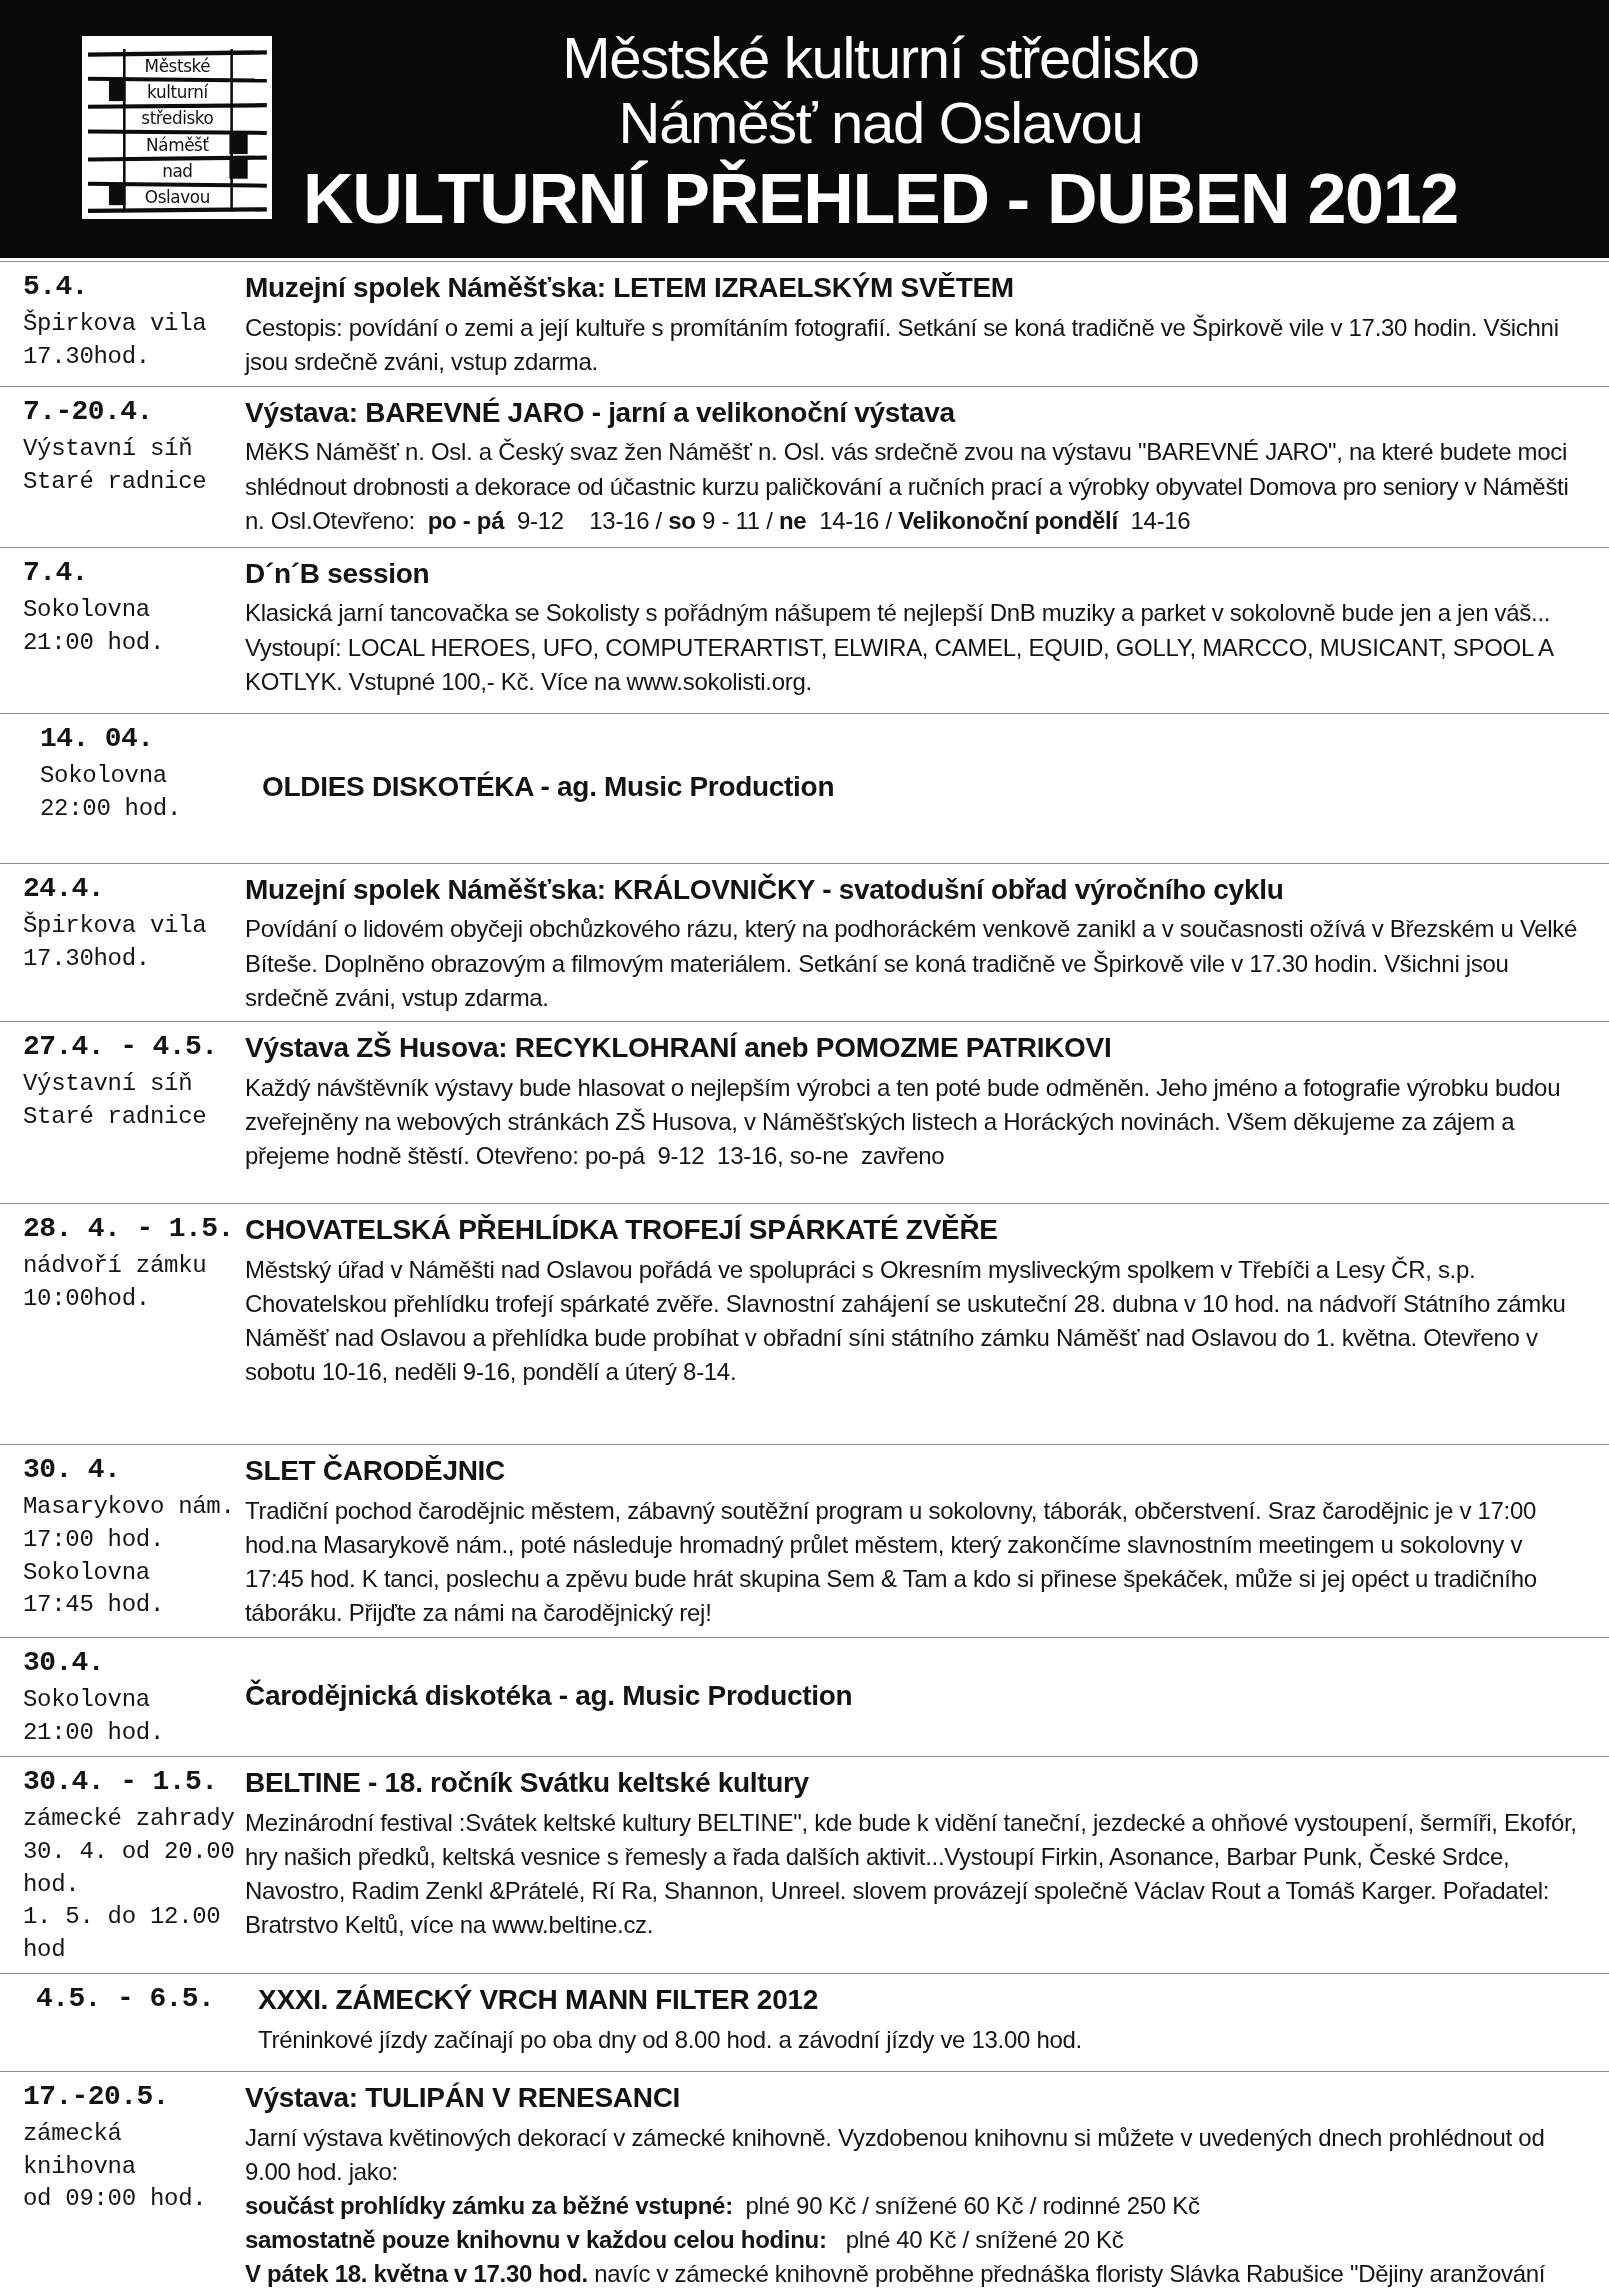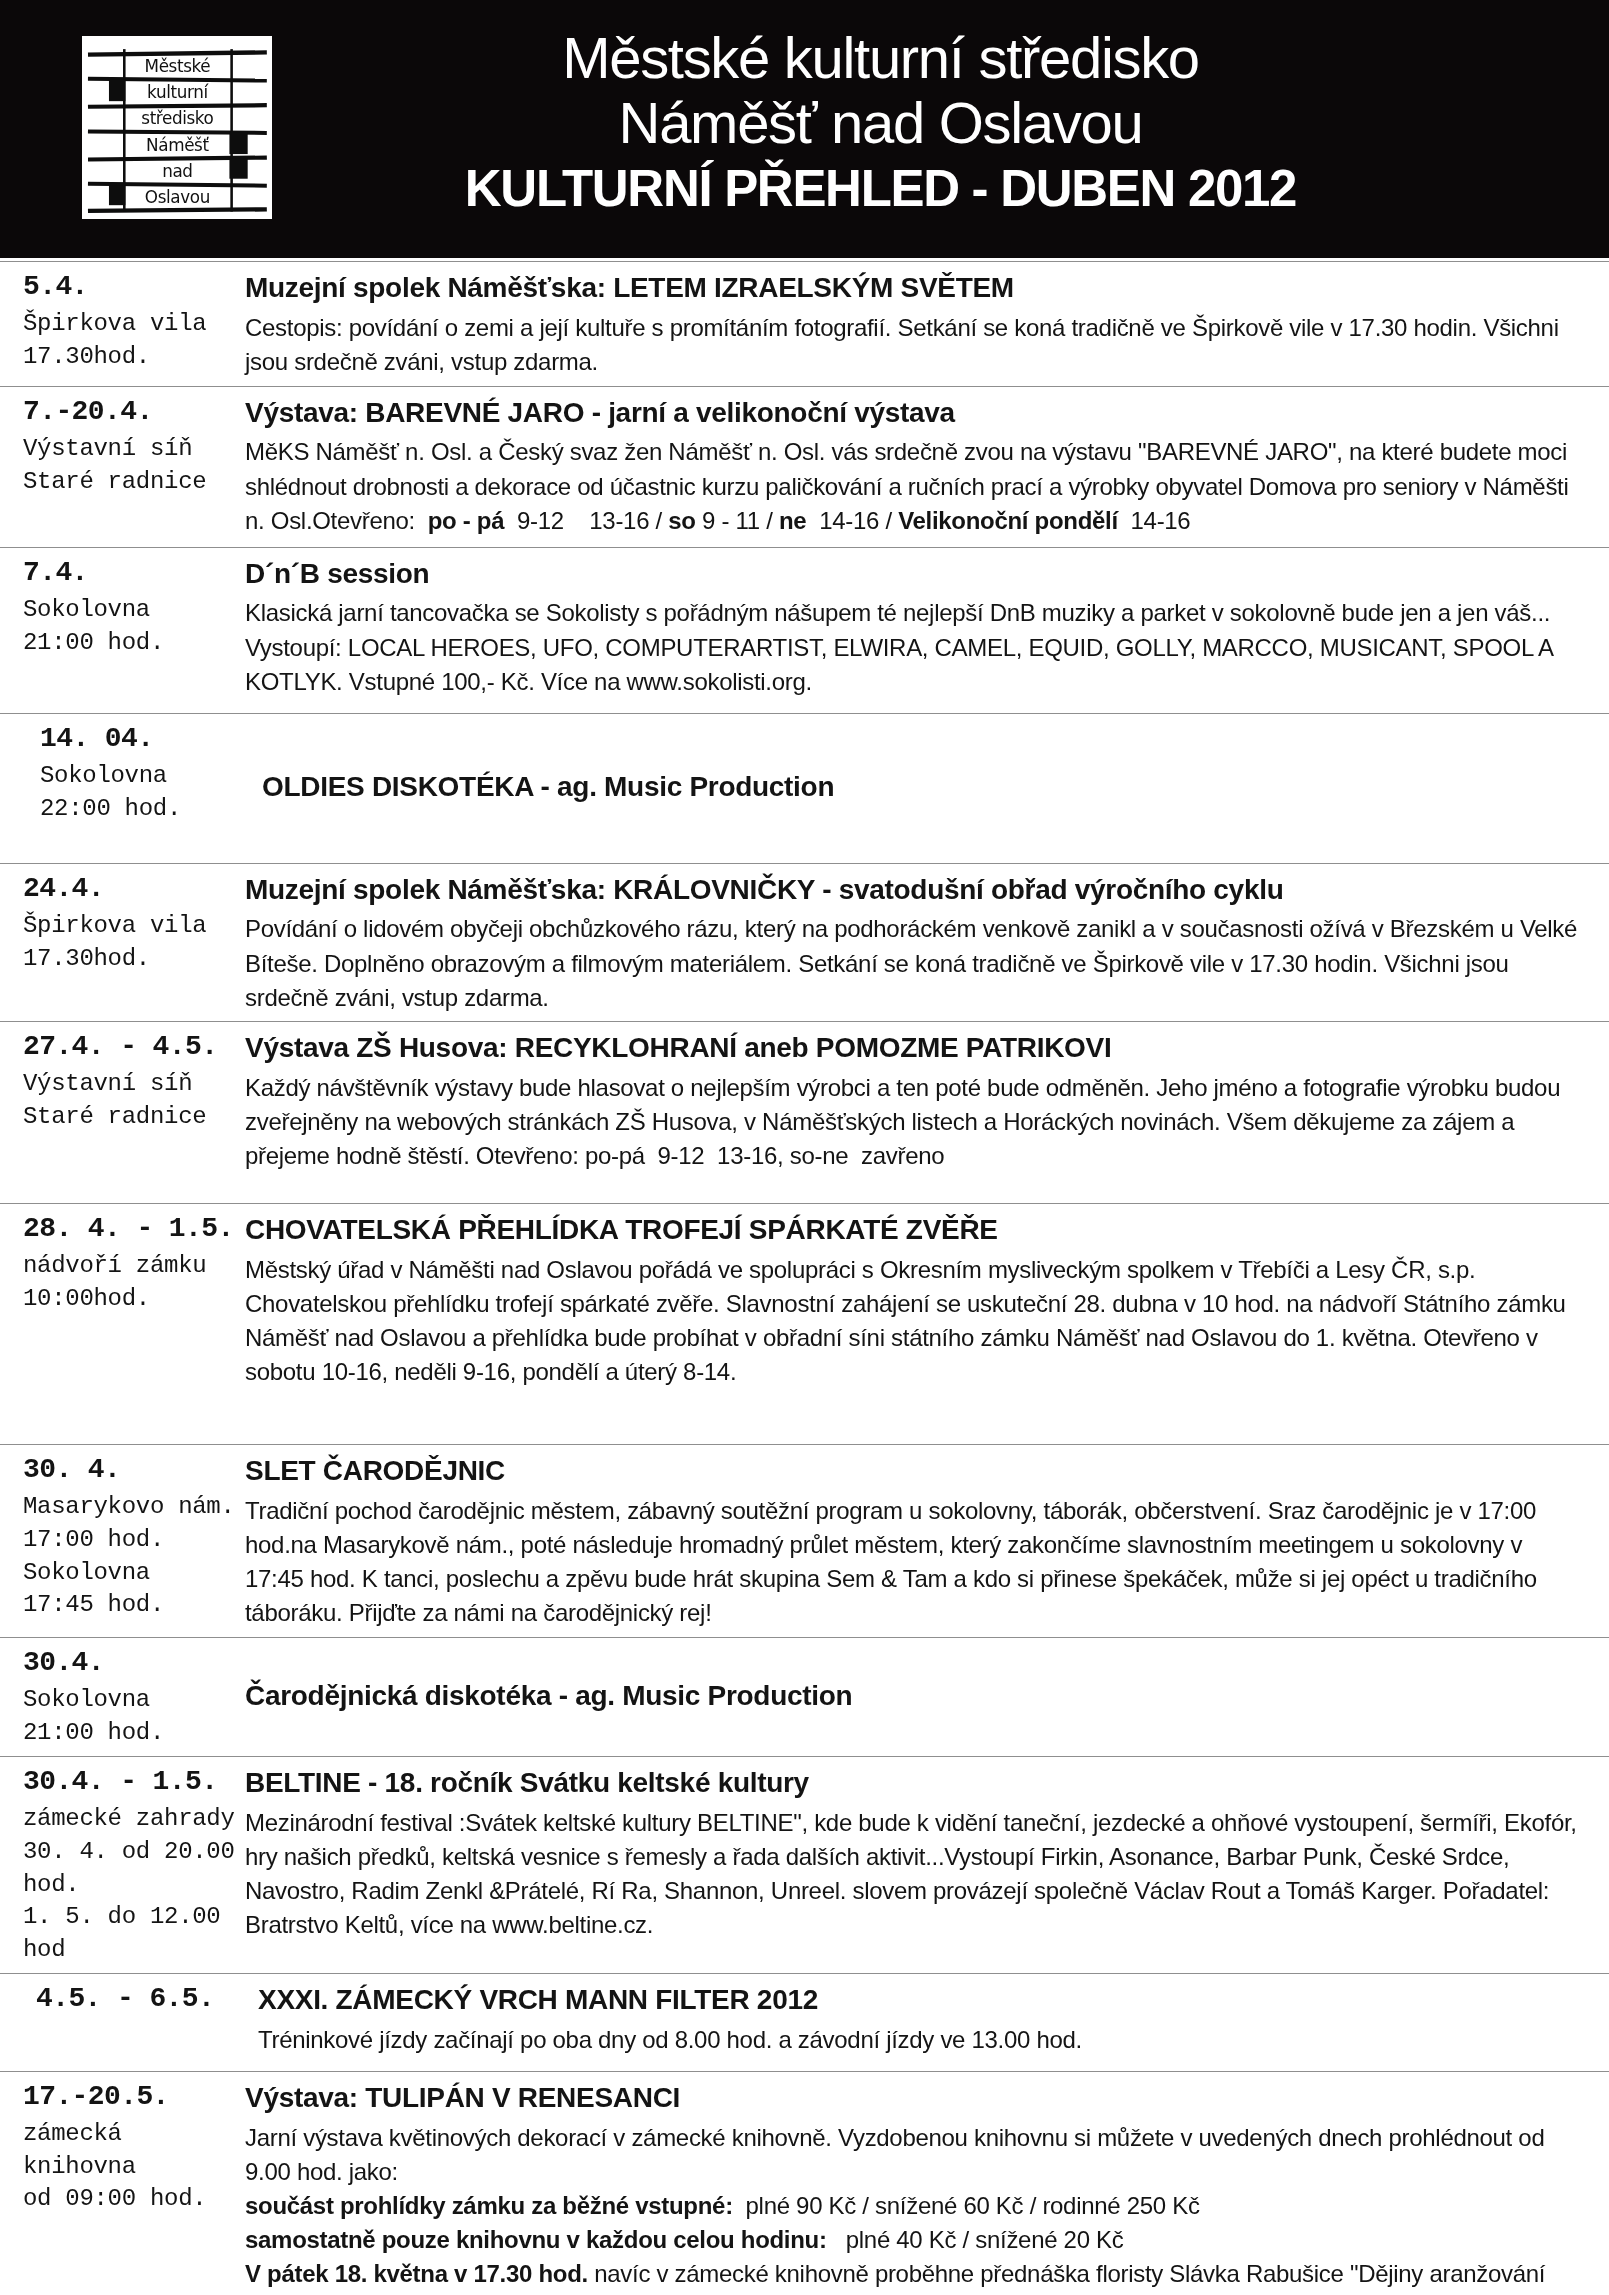--- a/index.html
+++ b/index.html
@@ -46,21 +46,21 @@
     margin-top: 20px;
   }
   .t1, .t2 {
     font-size: 58px;
     line-height: 1.12;
     letter-spacing: -1.3px;
     font-weight: normal;
   }
   .t3 {
     margin-top: 5.2px;
-    font-size: 51px;
+    font-size: 70px;
     font-weight: bold;
     letter-spacing: -1.3px;
     line-height: 1.1;
   }
 
   
   .events {
     margin-top: 3.2px;
     border-top: 1.9px solid #8f8f8f;
   }

